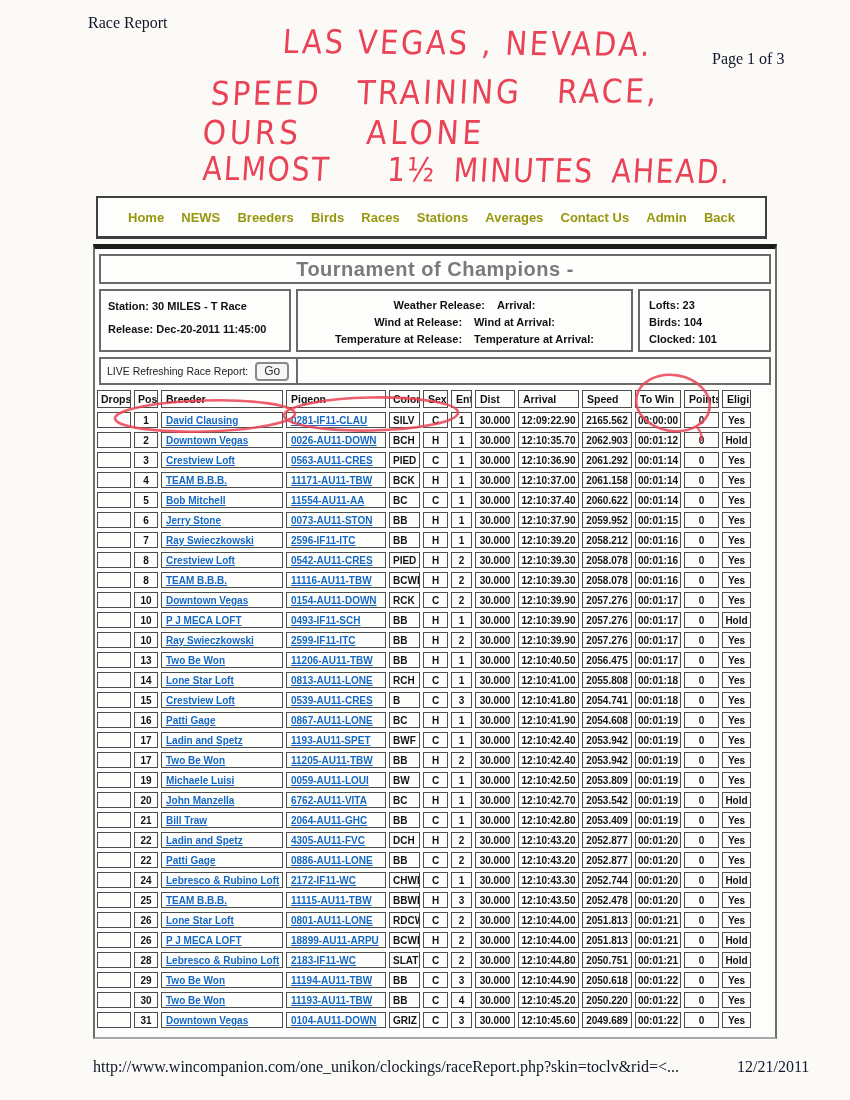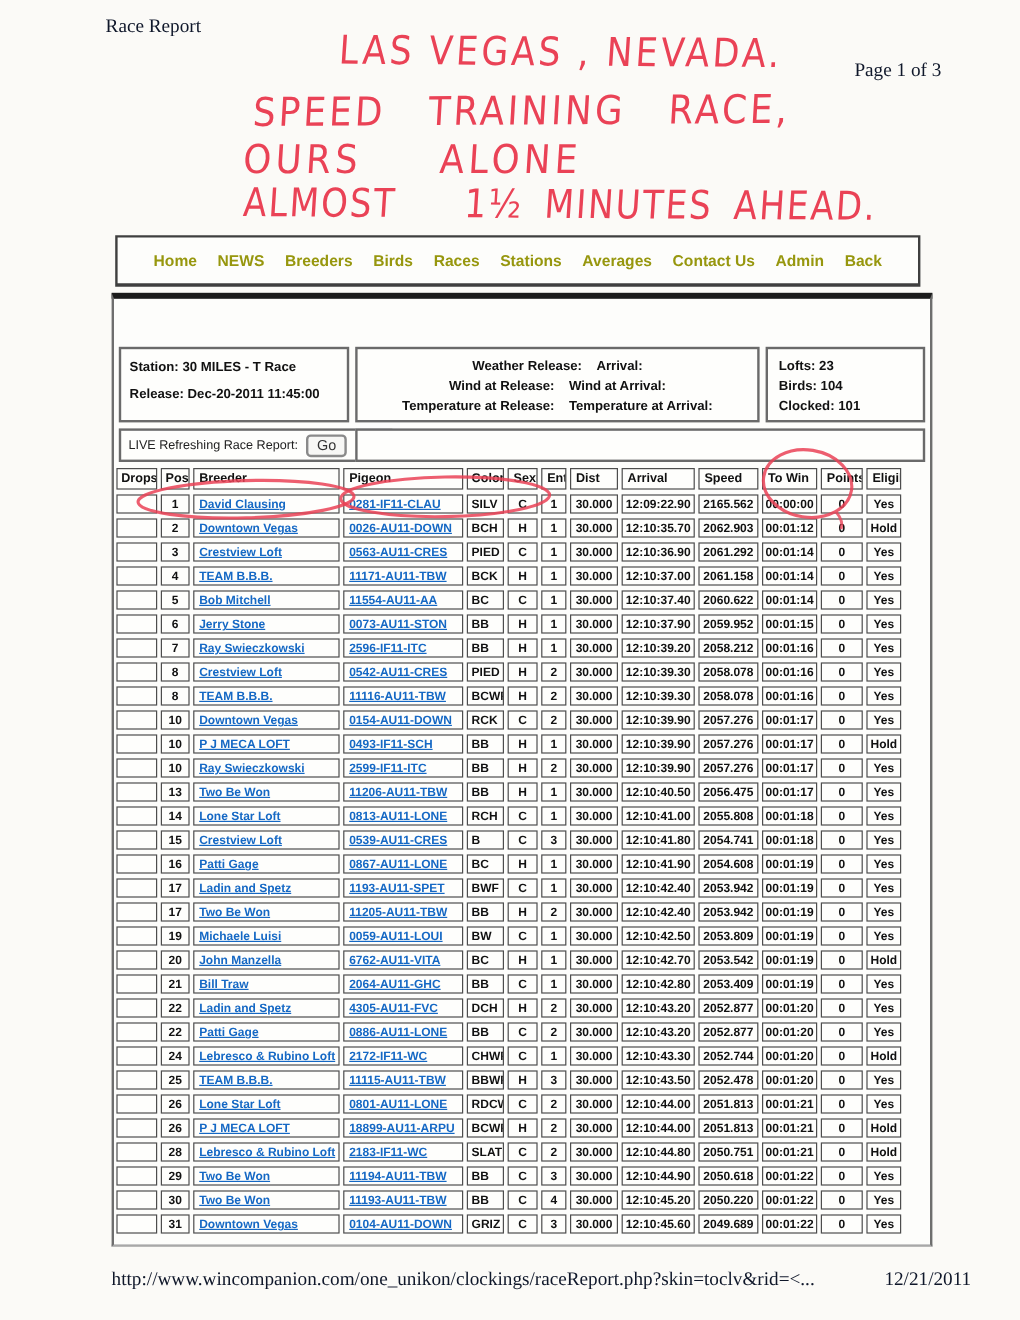--- a/index.html
+++ b/index.html
@@ -105,20 +105,23 @@
     <span class="nav-item">Birds</span>
     <span class="nav-item">Races</span>
     <span class="nav-item">Stations</span>
     <span class="nav-item">Averages</span>
     <span class="nav-item">Contact Us</span>
     <span class="nav-item">Admin</span>
     <span class="nav-item">Back</span>
   </div>
 
 <div id="report">
+  <div class="ibox" id="title-box">
+    <span>Tournament of Champions -</span>
+  </div>
 
   <div class="ibox" id="station-box">
     <div>Station: 30 MILES - T Race</div>
     <div>Release: Dec-20-2011 11:45:00</div>
   </div>
 
   <div class="ibox" id="weather-box">
     <div class="wline">
       <span>Weather Release:</span><span>Arrival:</span>
     </div>

